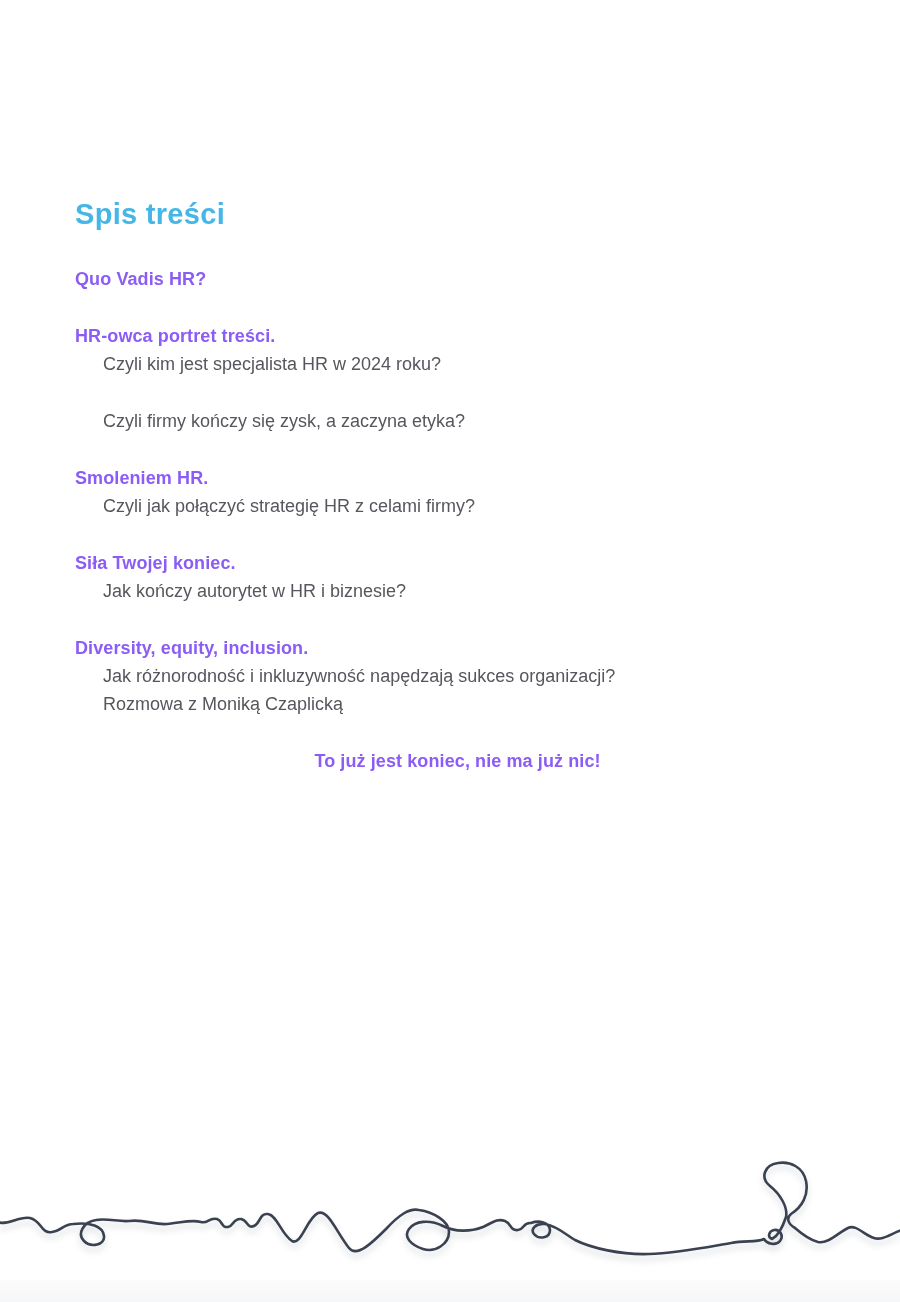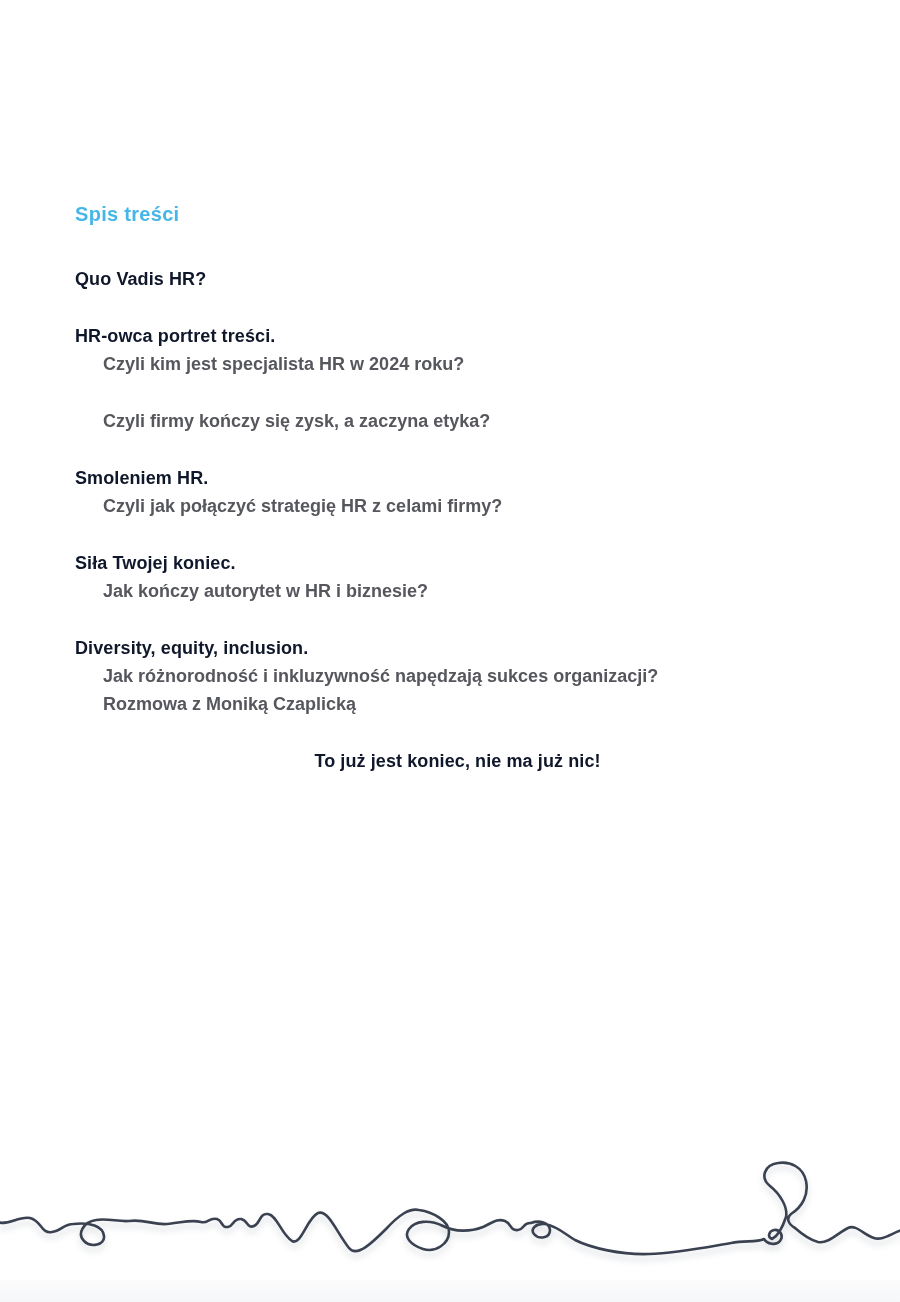--- a/index.html
+++ b/index.html
@@ -13,39 +13,39 @@
   }
   .content {
     position: absolute;
     top: 0; left: 0;
     padding: 199px 60px 0 75px;
     box-sizing: border-box;
     width: 900px;
   }
   .title {
     margin: 0 0 36px 0;
-    font-size: 20px;
+    font-size: 29px;
     line-height: 30px;
     font-weight: 700;
     letter-spacing: 0.3px;
     color: #45b6e6;
   }
   .toc-section { margin: 0 0 29px 0; }
   .toc-section:last-child { margin-bottom: 0; text-align: center; }
   .toc-title {
     font-size: 18px;
     line-height: 28px;
     font-weight: 700;
-    color: #0f172a;
+    color: #8b5cf6;
     letter-spacing: 0.1px;
   }
   .toc-line {
     font-size: 18px;
     line-height: 28px;
-    font-weight: 700;
+    font-weight: 400;
     color: #56575d;
     padding-left: 28px;
   }
   .doodle {
     position: absolute;
     left: 0;
     top: 1145px;
     width: 900px;
     height: 135px;
     filter: drop-shadow(0 5px 3px rgba(70, 80, 100, 0.22));

